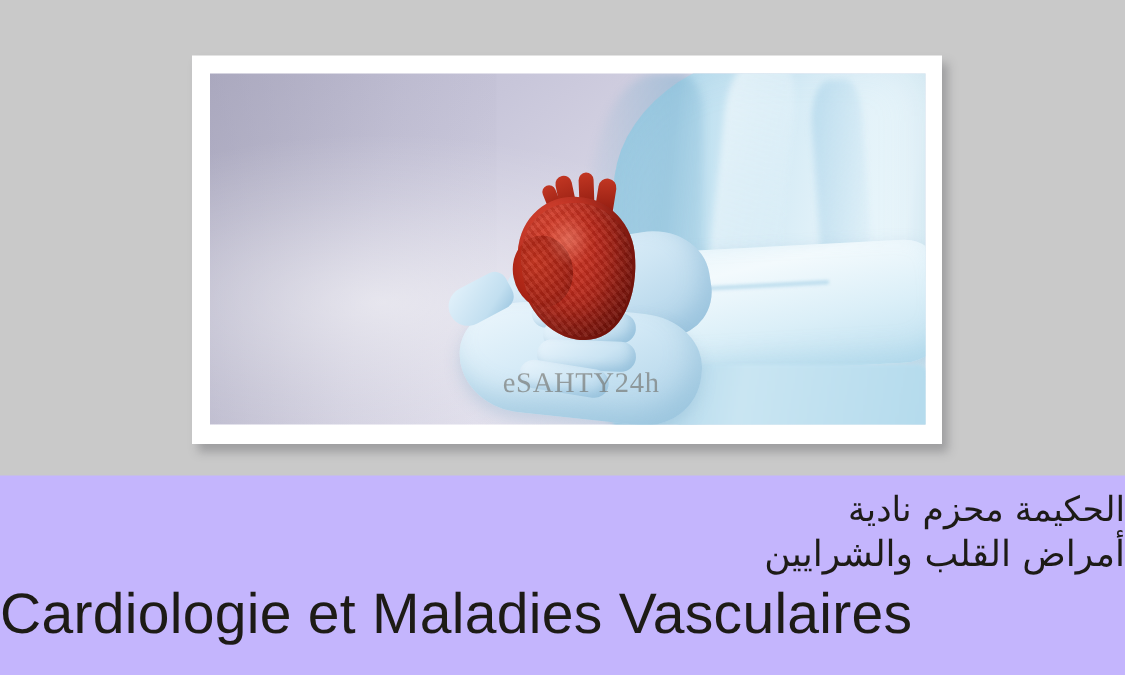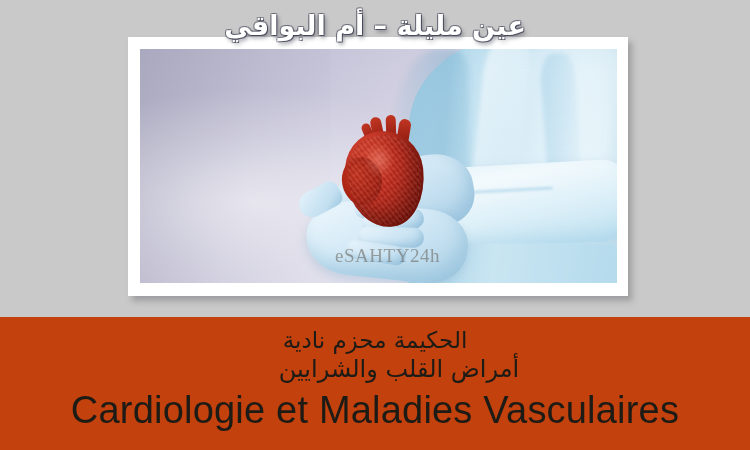--- a/index.html
+++ b/index.html
@@ -303,24 +303,23 @@
     white-space: nowrap;
   }
 
   
   .yellow-band {
     position: absolute;
     left: 0;
     top: 317px;
     width: 750px;
     height: 133px;
-    background: #c2410c;
+    background: #c4b5fd;
     box-sizing: border-box;
     padding-top: 6px;
-    text-align: center;
   }
   .band-line {
     color: #1d1b16;
     line-height: 1.16;
   }
   .band-ar {
     direction: rtl;
     font-family: "DejaVu Sans", "Liberation Sans", sans-serif;
     font-size: 23px;
     font-weight: normal;
@@ -375,21 +374,20 @@
         <div class="heart-body"></div>
         <div class="heart-lobe"></div>
         <div class="heart-texture"></div>
         <div class="heart-highlight"></div>
       </div>
 
       <div class="watermark">eSAHTY24h</div>
     </div>
   </div>
 
-  <div class="photo-heading">عين مليلة – أم البواقي</div>
 
   <div class="yellow-band">
     <div class="band-line band-ar band-ar-1">الحكيمة محزم نادية</div>
     <div class="band-line band-ar band-ar-2">أمراض القلب والشرايين</div>
     <div class="band-line band-fr">Cardiologie et Maladies Vasculaires</div>
   </div>
 
 </div>
 
 </body></html>

